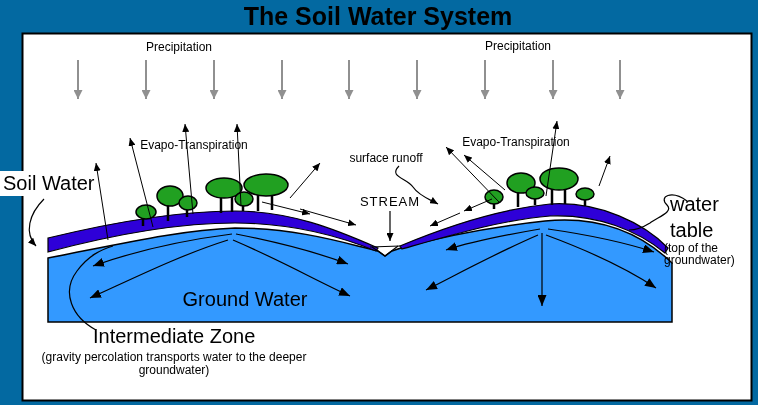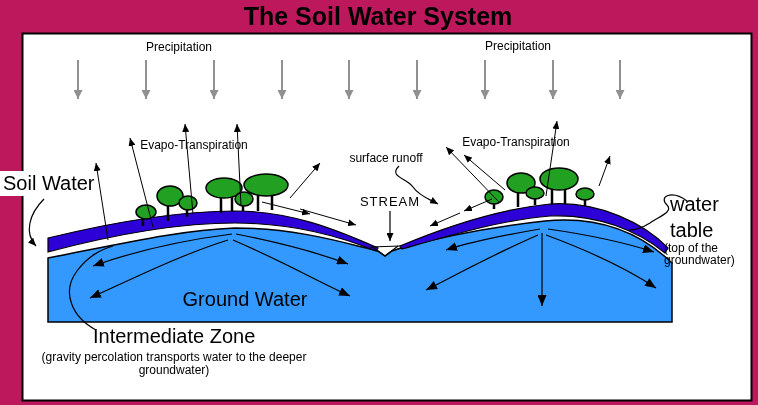--- a/index.html
+++ b/index.html
@@ -1,16 +1,16 @@
 <!DOCTYPE html>
 <html><head>
 <meta charset="utf-8">
 <style>
   html,body{margin:0;padding:0;background:#fff;}
-  .stage{position:relative;width:758px;height:405px;background:#be185d;overflow:hidden;
+  .stage{position:relative;width:758px;height:405px;background:#0369a1;overflow:hidden;
          font-family:"Liberation Sans", sans-serif;}
   svg text{font-family:"Liberation Sans", sans-serif;fill:#000;}
   .t-title{font-size:25px;font-weight:bold;}
   .t-big{font-size:20px;}
   .t-small{font-size:12px;}
   .t-stream{font-size:13px;letter-spacing:1px;}
 </style>
 </head>
 <body>
 

